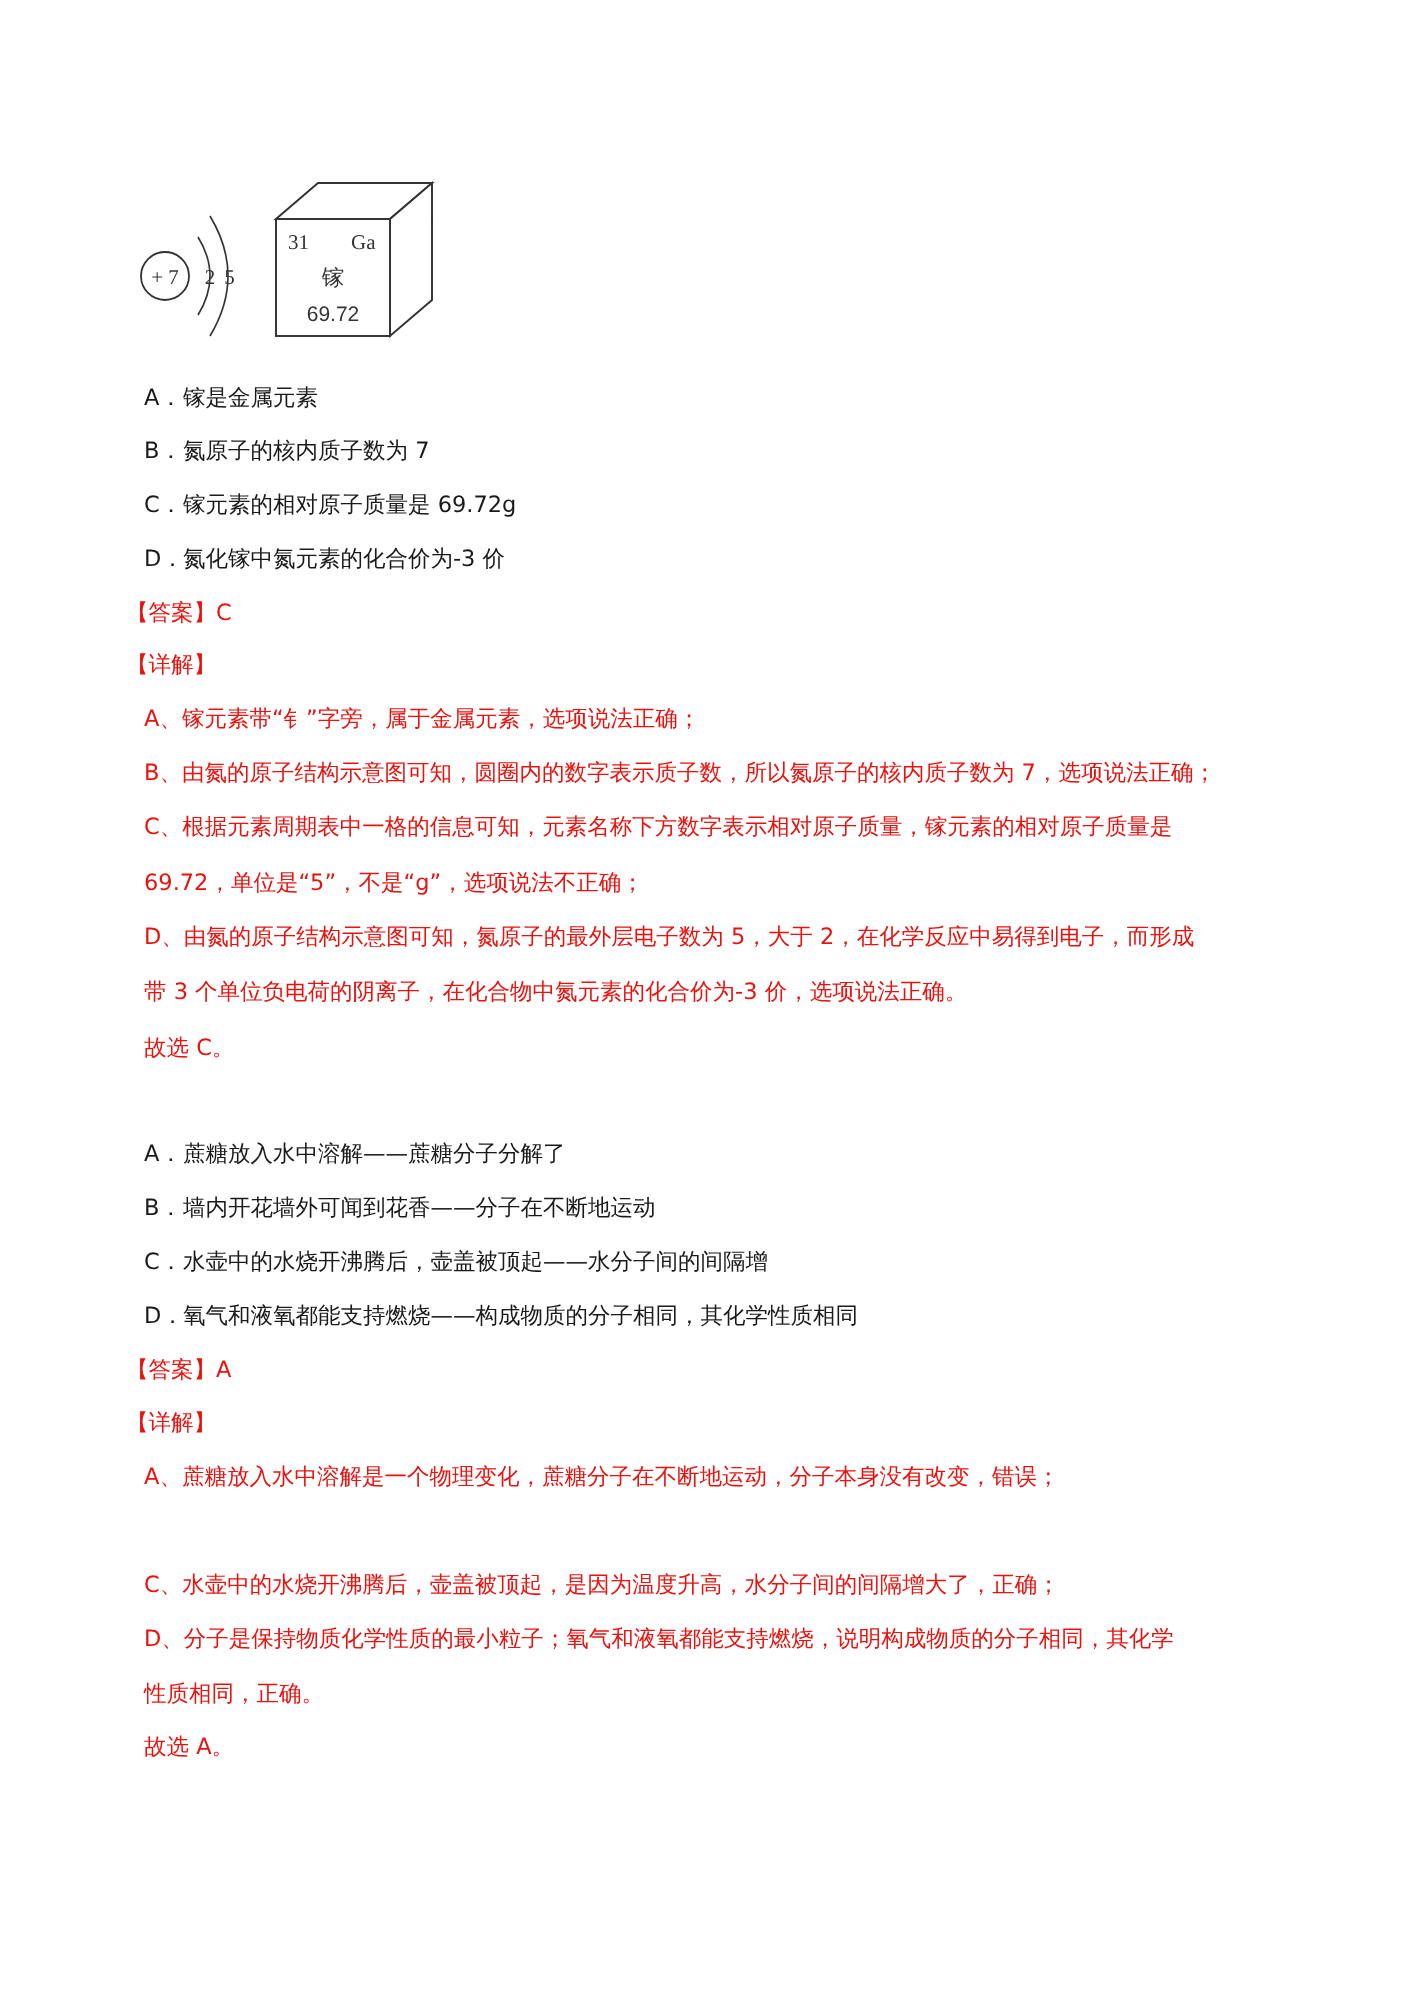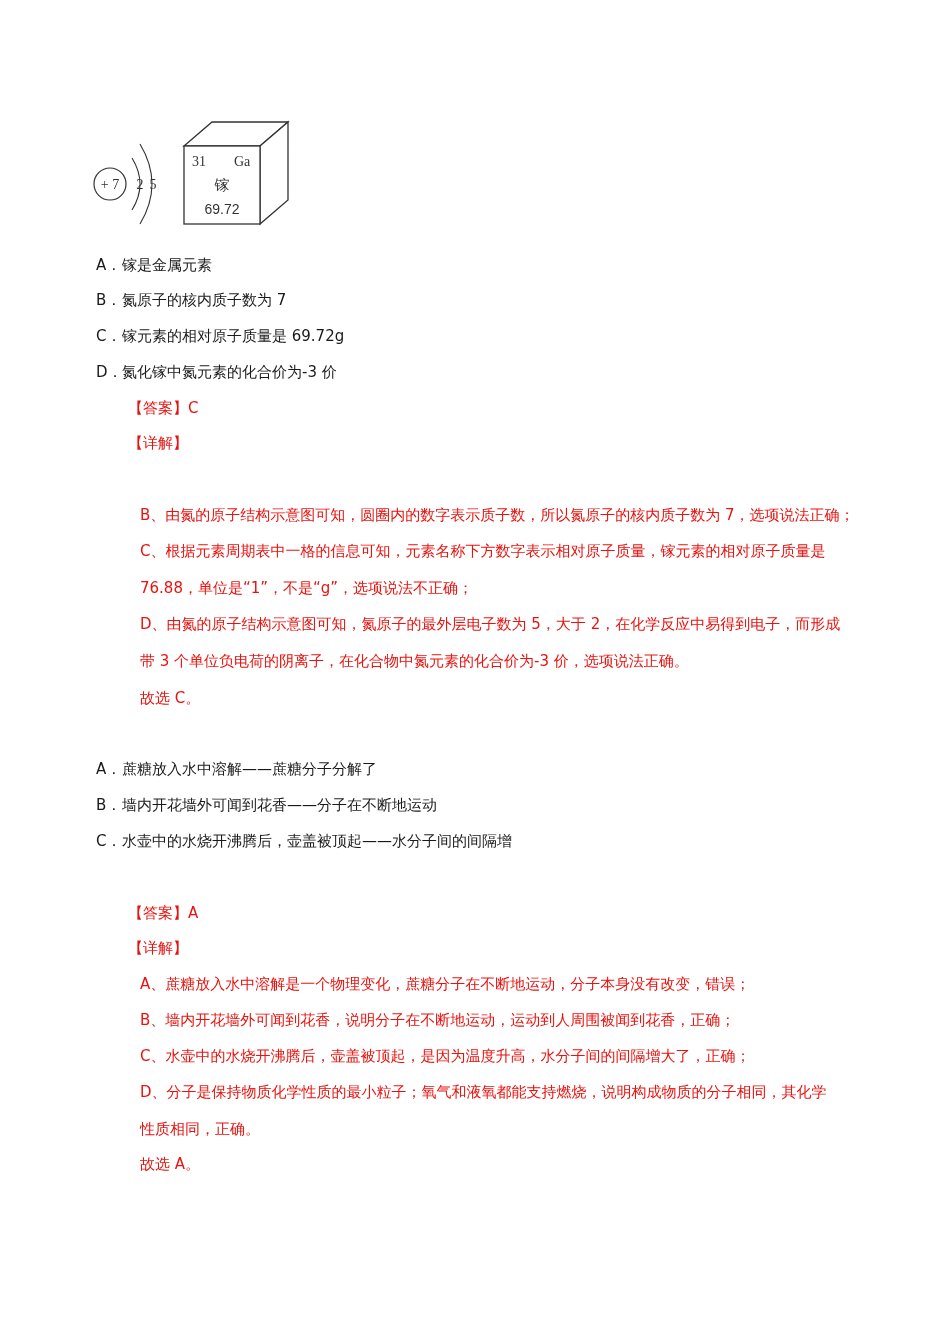--- a/index.html
+++ b/index.html
@@ -5,21 +5,21 @@
   html, body { margin: 0; padding: 0; background: #ffffff; }
   body { width: 950px; height: 1344px; position: relative; overflow: hidden;
          font-family: "DejaVu Sans", "Liberation Sans", sans-serif; color: #1a1a1a; }
   .page { position: absolute; left: 0; top: 0; width: 950px; height: 1344px; }
 
   .figure { position: absolute; left: 88px; top: 118px; width: 210px; height: 112px; }
   .figure svg { display: block; }
 
   .line { position: absolute; left: 96px; font-size: 15px; line-height: 20px; white-space: nowrap; }
   .black { color: #1a1a1a; }
-  .red { color: #e8130f; margin-left: 44px; }
+  .red { color: #e8130f; }
   .opt-label { display: inline-block; width: 26px; }
 </style>
 </head>
 <body>
 
 <div class="page">
 
   <div class="figure">
     <svg width="210" height="112" viewBox="0 0 210 112">
 
@@ -50,39 +50,42 @@
   </div>
   <div class="line black" style="top:326px">
     <span class="opt-label">C．</span><span>镓元素的相对原子质量是 69.72g</span>
   </div>
   <div class="line black" style="top:362px">
     <span class="opt-label">D．</span><span>氮化镓中氮元素的化合价为-3 价</span>
   </div>
 
   <div class="line red" style="top:398px; left:84px">【答案】C</div>
   <div class="line red" style="top:433px; left:84px">【详解】</div>
+  <div class="line red" style="top:469px">A、镓元素带“钅”字旁，属于金属元素，选项说法正确；</div>
   <div class="line red" style="top:505px">B、由氮的原子结构示意图可知，圆圈内的数字表示质子数，所以氮原子的核内质子数为 7，选项说法正确；</div>
   <div class="line red" style="top:541px">C、根据元素周期表中一格的信息可知，元素名称下方数字表示相对原子质量，镓元素的相对原子质量是</div>
-  <div class="line red" style="top:578px">76.88，单位是“1”，不是“g”，选项说法不正确；</div>
+  <div class="line red" style="top:578px">69.72，单位是“5”，不是“g”，选项说法不正确；</div>
   <div class="line red" style="top:614px">D、由氮的原子结构示意图可知，氮原子的最外层电子数为 5，大于 2，在化学反应中易得到电子，而形成</div>
   <div class="line red" style="top:651px">带 3 个单位负电荷的阴离子，在化合物中氮元素的化合价为-3 价，选项说法正确。</div>
   <div class="line red" style="top:688px">故选 C。</div>
 
   <div class="line black" style="top:759px">
     <span class="opt-label">A．</span><span>蔗糖放入水中溶解——蔗糖分子分解了</span>
   </div>
   <div class="line black" style="top:795px">
     <span class="opt-label">B．</span><span>墙内开花墙外可闻到花香——分子在不断地运动</span>
   </div>
   <div class="line black" style="top:831px">
     <span class="opt-label">C．</span><span>水壶中的水烧开沸腾后，壶盖被顶起——水分子间的间隔增</span>
   </div>
+  <div class="line black" style="top:867px">
+    <span class="opt-label">D．</span><span>氧气和液氧都能支持燃烧——构成物质的分子相同，其化学性质相同</span>
+  </div>
 
   <div class="line red" style="top:903px; left:84px">【答案】A</div>
   <div class="line red" style="top:938px; left:84px">【详解】</div>
   <div class="line red" style="top:974px">A、蔗糖放入水中溶解是一个物理变化，蔗糖分子在不断地运动，分子本身没有改变，错误；</div>
-  <div class="line red" style="top:1010px">B、墙内开花墙外可闻到花香，说明分子在不断地运动，运动到人周围被闻到花香，正确；</div>
   <div class="line red" style="top:1046px">C、水壶中的水烧开沸腾后，壶盖被顶起，是因为温度升高，水分子间的间隔增大了，正确；</div>
   <div class="line red" style="top:1082px">D、分子是保持物质化学性质的最小粒子；氧气和液氧都能支持燃烧，说明构成物质的分子相同，其化学</div>
   <div class="line red" style="top:1119px">性质相同，正确。</div>
   <div class="line red" style="top:1154px">故选 A。</div>
 
 </div>
 
 </body></html>

